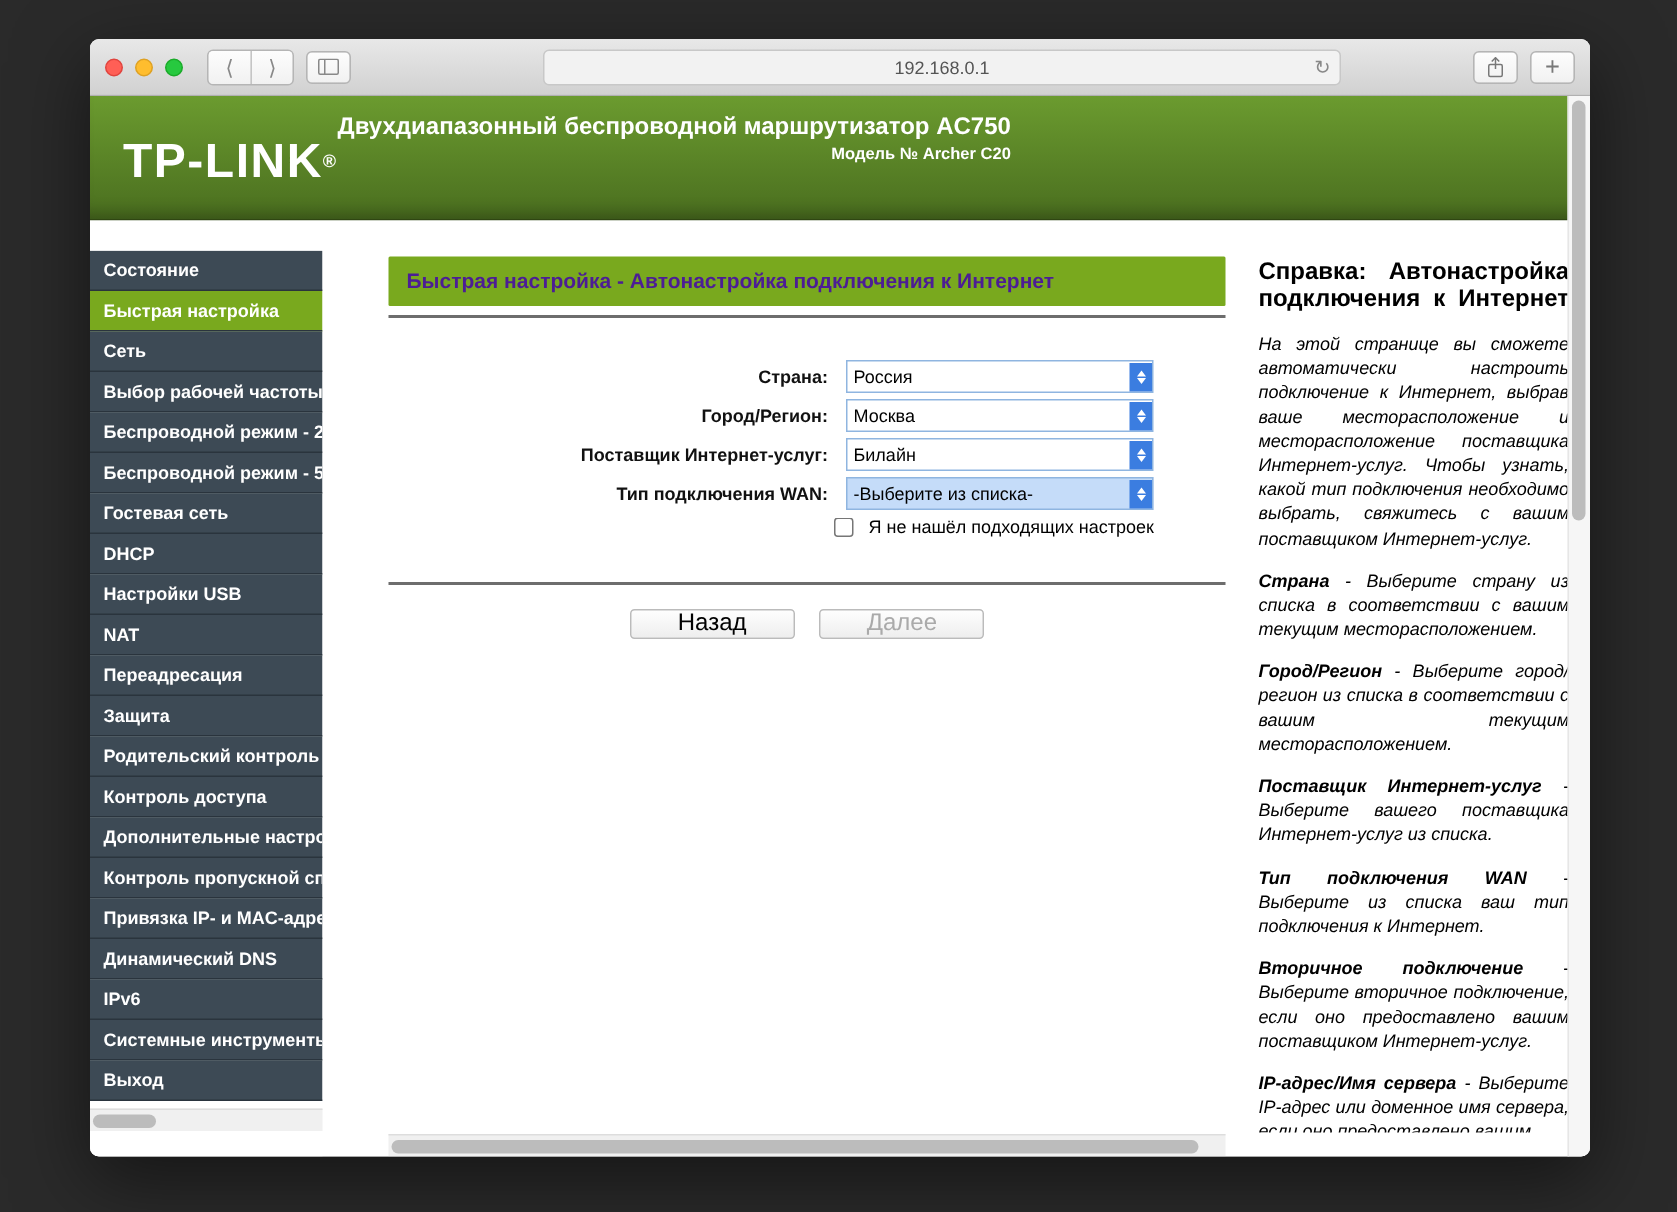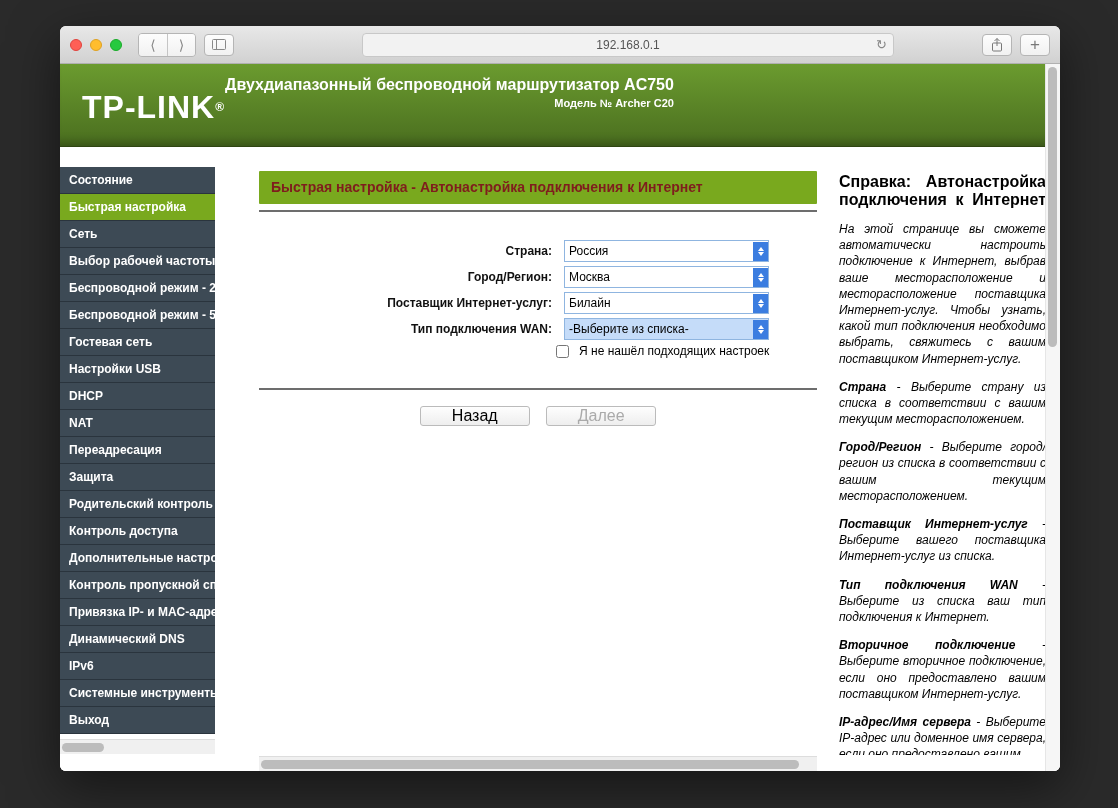--- a/index.html
+++ b/index.html
@@ -38,21 +38,21 @@
 .nav-scroll { height: 568px; overflow: hidden; }
 .nav-menu { list-style: none; }
 .nav-menu li { background: #3d4a55; color: #fff; font-size: 12px; font-weight: bold; padding: 6px 9px; border-bottom: 1px solid #2a343d; white-space: nowrap; overflow: hidden; cursor: pointer; }
 .nav-menu li.active { background: #79a91e; }
 .h-scrollbar { height: 15px; background: #f0f0f0; border-top: 1px solid #ddd; position: relative; border-radius: 0; margin-top:4px; }
 .h-thumb { position: absolute; left: 2px; top: 3px; height: 9px; width: 42px; background: #bcbcbc; border-radius: 5px; }
 
 
 .main-col { flex: 1; padding: 0 8px 0 44px; overflow: hidden; position: relative; }
 .main-scroll { height: 568px; }
-.page-title { background: #79a91e; color: #7f1d1d; font-weight: bold; font-size: 14px; padding: 8px 12px 9px 12px; margin-top: 4px; margin-bottom: 6px; border-radius: 1px; }
+.page-title { background: #79a91e; color: #4c1d95; font-weight: bold; font-size: 14px; padding: 8px 12px 9px 12px; margin-top: 4px; margin-bottom: 6px; border-radius: 1px; }
 .sep { height: 2px; background: #6d6d6d; margin-bottom: 28px; margin-top: 6px; }
 .sep.thin { margin-bottom: 12px; margin-top: 30px; }
 
 .form-row { display: flex; align-items: center; margin-bottom: 4px; }
 .form-label { width: 305px; text-align: right; font-size: 12px; font-weight: bold; color: #111; padding-right: 12px; }
 .form-select { width: 205px; height: 22px; font-size: 12px; border: 1px solid #8fb5e0; background: #fff; padding-left: 4px; position: relative; display:flex; align-items:center; justify-content:space-between; cursor:pointer; }
 .form-select.highlight { background: #c5dcf9; }
 .select-arrows { width: 15px; height: 19px; background: #3b7de0; display:flex; flex-direction:column; align-items:center; justify-content:center; gap:1px; }
 .sa-up { width:0; height:0; border-left:3px solid transparent; border-right:3px solid transparent; border-bottom:4px solid #fff; }
 .sa-down { width:0; height:0; border-left:3px solid transparent; border-right:3px solid transparent; border-top:4px solid #fff; }
@@ -127,22 +127,22 @@
       <div class="nav-col">
         <div class="nav-scroll">
           <ul class="nav-menu" id="nav-menu">
               <li>Состояние</li>
               <li class="active">Быстрая настройка</li>
               <li>Сеть</li>
               <li>Выбор рабочей частоты</li>
               <li>Беспроводной режим - 2,4 ГГц</li>
               <li>Беспроводной режим - 5 ГГц</li>
               <li>Гостевая сеть</li>
+              <li>DHCP</li>
               <li>Настройки USB</li>
-              <li>DHCP</li>
               <li>NAT</li>
               <li>Переадресация</li>
               <li>Защита</li>
               <li>Родительский контроль</li>
               <li>Контроль доступа</li>
               <li>Дополнительные настройки маршрутизации</li>
               <li>Контроль пропускной способности</li>
               <li>Привязка IP- и MAC-адресов</li>
               <li>Динамический DNS</li>
               <li>IPv6</li>

